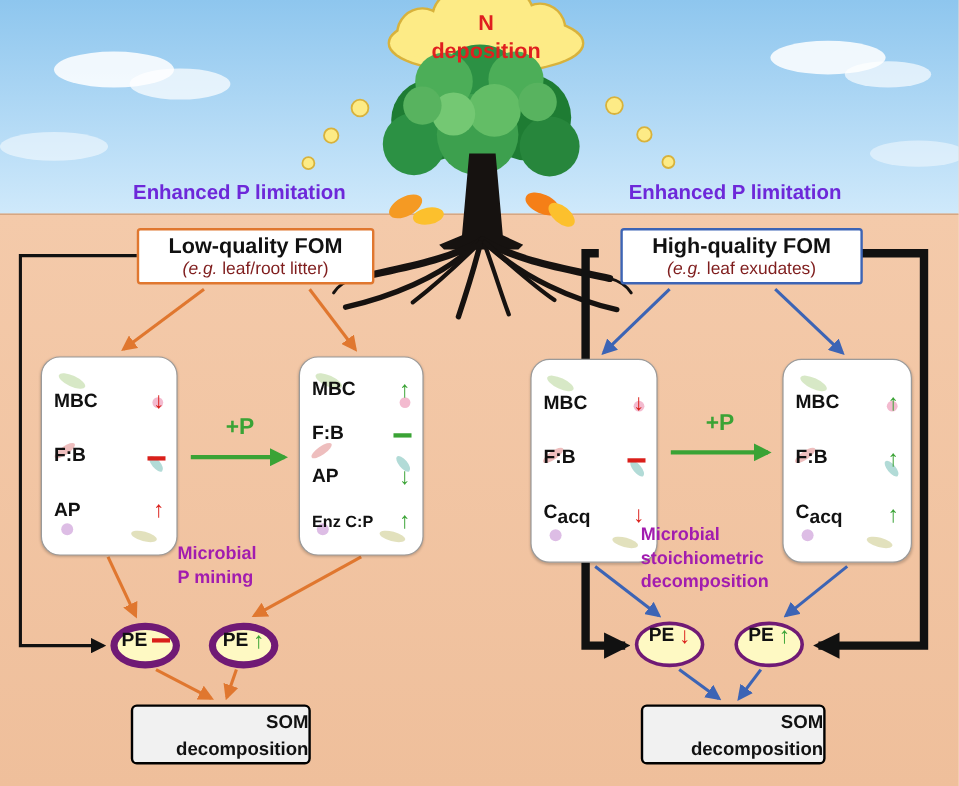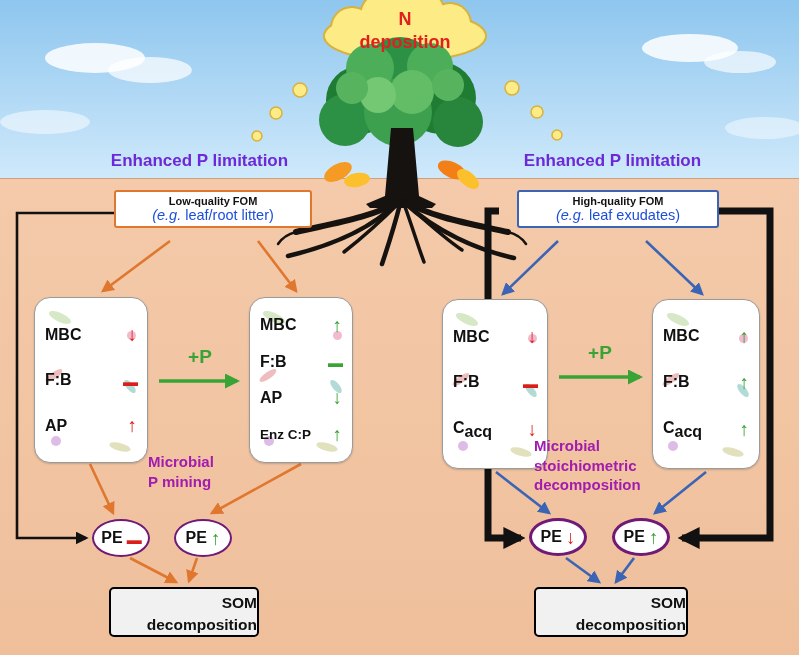--- a/index.html
+++ b/index.html
@@ -15,22 +15,22 @@
   .cloud-text{left:330px;top:8px;width:150px;text-align:center;color:#e01f1f;
               font-weight:bold;font-size:18px;line-height:1.25;z-index:3}
 
   .limit{color:#6d28d9;font-weight:bold;font-size:17px;text-align:center}
   #limit-left{left:92px;top:151px;width:215px}
   #limit-right{left:505px;top:151px;width:215px}
 
   .fom{background:#fff;text-align:center;padding:3px 4px;box-sizing:border-box;border-radius:3px}
   #fom-left{left:114px;top:190px;width:198px;border:2.5px solid #e0772f}
   #fom-right{left:517px;top:190px;width:202px;border:2.5px solid #3c64b5}
-  .fom .t{font-weight:bold;font-size:11px;color:#111}
-  .fom .s{font-size:14.5px;color:#1d4ed8}
+  .fom .t{font-weight:bold;font-size:18px;color:#111}
+  .fom .s{font-size:14.5px;color:#7f1d1d}
 
   .mbox{position:absolute;z-index:2;background:#fff;border:1.5px solid #9a9a9a;border-radius:16px;
         display:flex;flex-direction:column;justify-content:space-evenly;box-sizing:border-box;
         box-shadow:0 1px 2px rgba(0,0,0,.18)}
   #mbox-a{left:34px;top:297px;width:114px;height:166px}
   #mbox-b{left:249px;top:297px;width:104px;height:166px}
   #mbox-c{left:442px;top:299px;width:106px;height:170px}
   #mbox-d{left:652px;top:299px;width:108px;height:170px}
   .mrow{display:flex;justify-content:space-between;align-items:center;padding:0 10px;
         font-weight:bold;font-size:16px;color:#111;position:relative;z-index:1}
@@ -51,22 +51,22 @@
 
   .plusp{color:#3aa335;font-weight:bold;font-size:19px;text-align:center}
   #plusp-left{left:178px;top:346px;width:44px}
   #plusp-right{left:578px;top:342px;width:44px}
 
   .mech{color:#a21caf;font-weight:bold;font-size:15px;
         white-space:pre-line;line-height:1.3;z-index:3}
   #mech-left{left:148px;top:452px;width:130px}
   #mech-right{left:534px;top:436px;width:146px}
 
-  .pe{position:absolute;z-index:2;width:58px;height:38px;background:#ffffff;border:2px solid #701a75;
-      border-radius:50%;display:flex;align-items:center;justify-content:center;gap:4px;
+  .pe{position:absolute;z-index:2;width:58px;height:38px;background:#fef9c3;border:6px solid #701a75;
+      border-radius:50%;display:flex;align-items:flex-start;justify-content:center;gap:4px;
       font-weight:bold;font-size:16px;color:#111;box-sizing:border-box}
   #pe-l1{left:92px;top:519px}
   #pe-l2{left:174px;top:519px}
   #pe-r1{left:529px;top:518px;border-width:3px}
   #pe-r2{left:612px;top:518px;border-width:3px}
 
   .som{background:#f1f1f1;border:2px solid #000;border-radius:5px;text-align:right;
        font-weight:bold;font-size:15.5px;color:#111;white-space:pre-line;line-height:1.4;
        padding-top:3px;box-sizing:border-box}
   #som-left{left:109px;top:587px;width:150px;height:50px}

